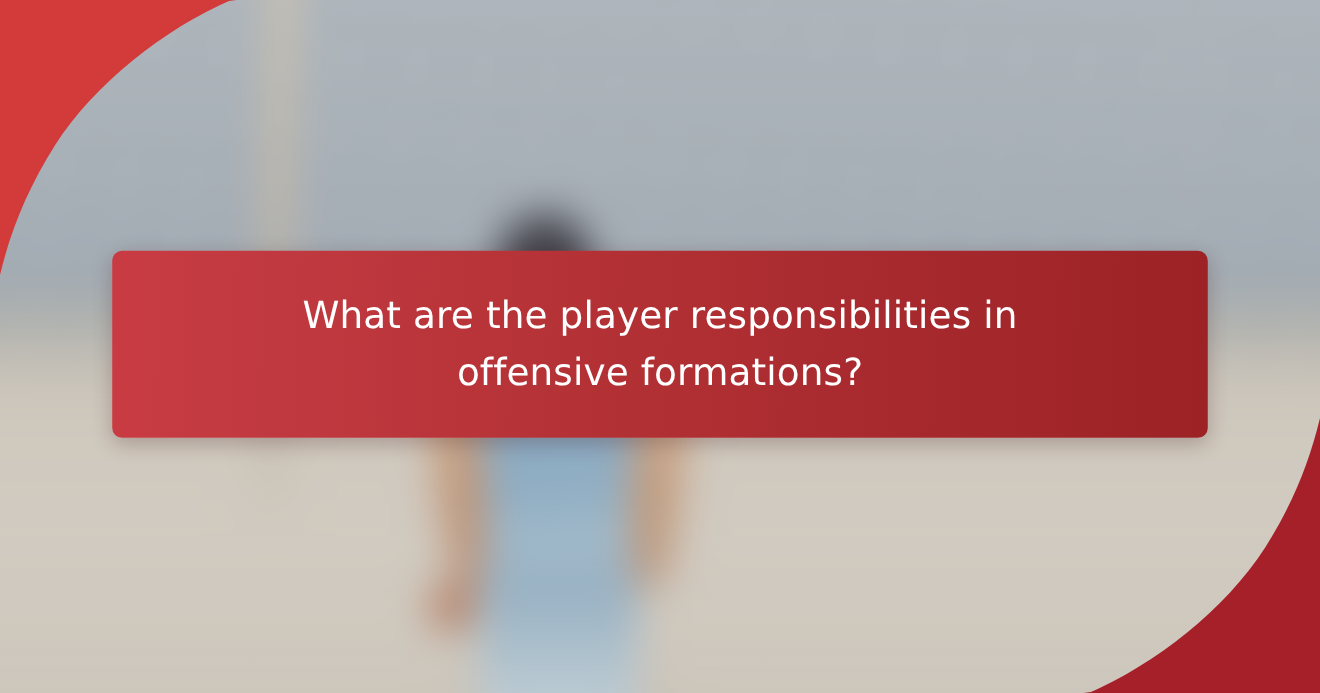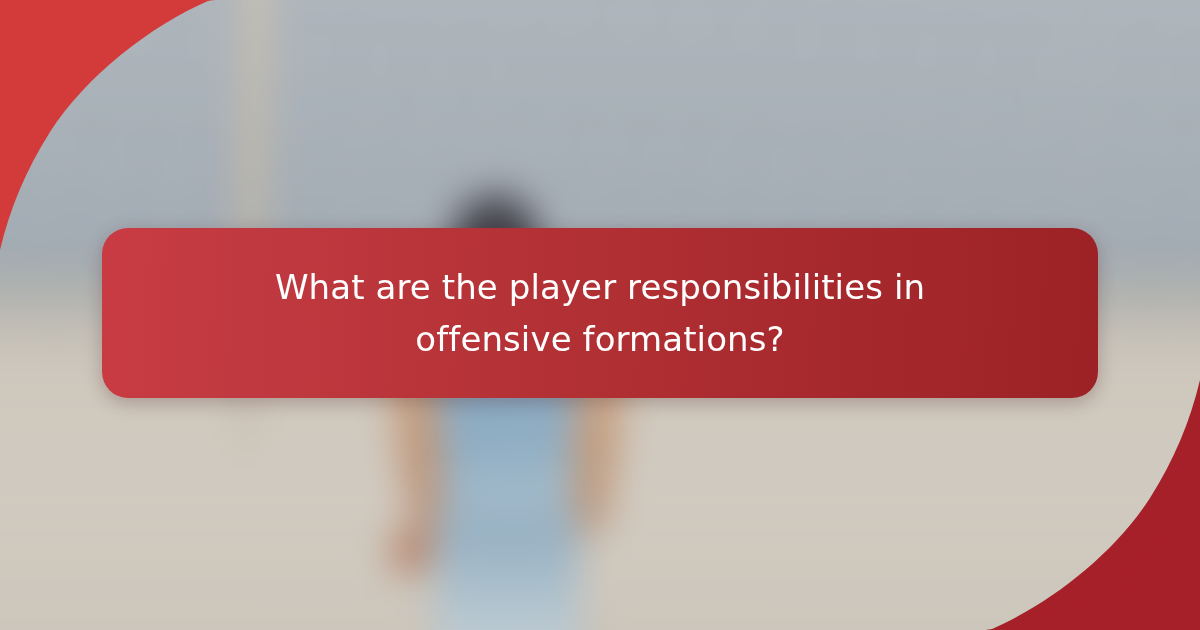--- a/index.html
+++ b/index.html
@@ -211,21 +211,21 @@
   .corner-tl { left: 0; top: 0; }
   .corner-br { right: 0; bottom: 0; }
 
   
   .banner {
     position: absolute;
     left: 102px;
     top: 228px;
     width: 996px;
     height: 170px;
-    border-radius: 26px;
+    border-radius: 9px;
     background: linear-gradient(92deg,
       #c93b42 0%,
       #c03940 16%,
       #b63337 38%,
       #ae2e32 56%,
       #a5282c 76%,
       #9c2226 100%);
     box-shadow: 0 5px 18px rgba(60,20,22,0.26);
     display: flex;
     align-items: center;

